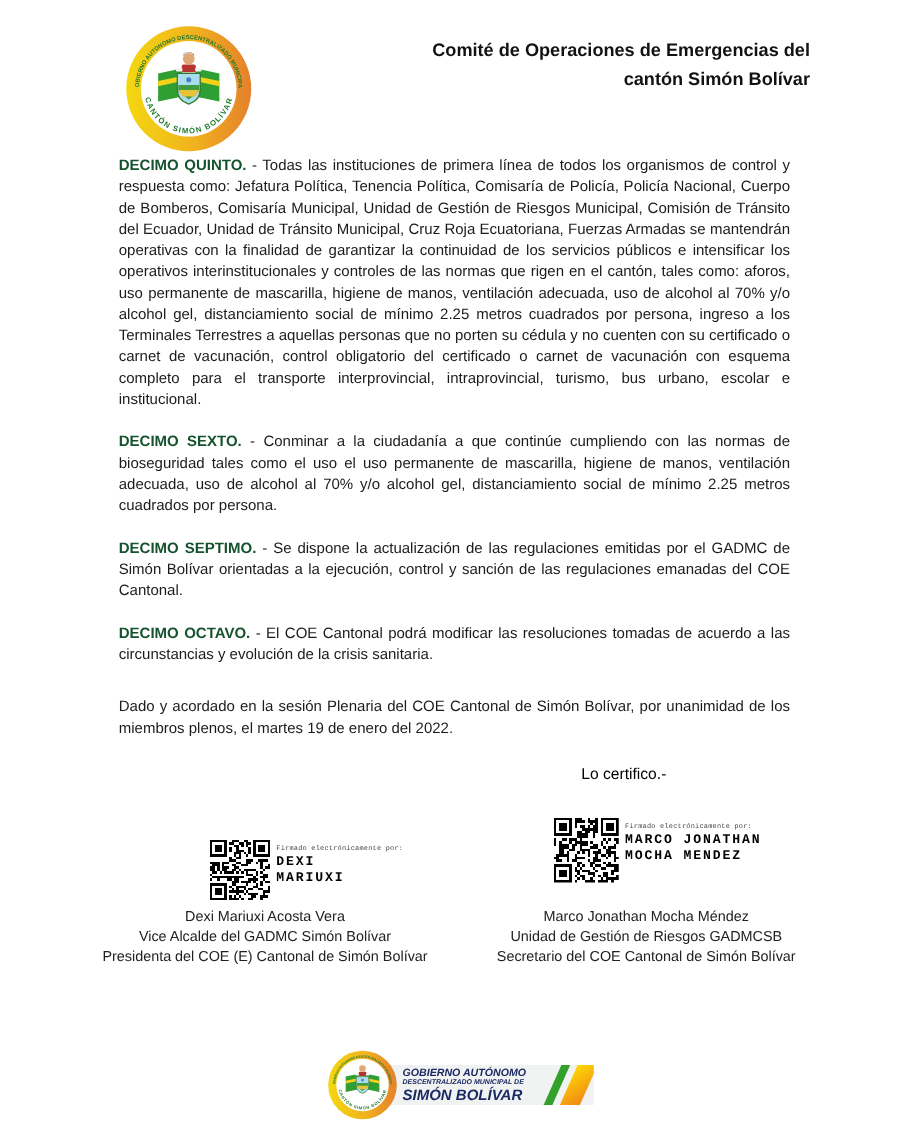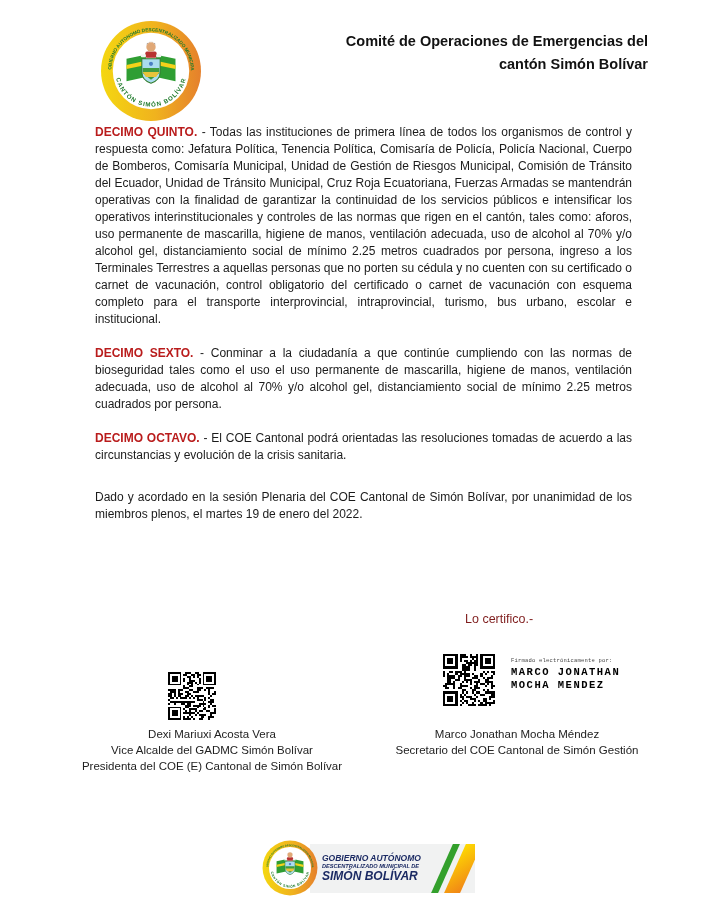--- a/index.html
+++ b/index.html
@@ -25,30 +25,30 @@
     line-height:23px;
     color:#121212;
   }
   
   .body-text{
     position:absolute;left:95px;top:124px;width:537px;
     font-size:12px;line-height:17px;
     text-align:justify;
   }
   .para{margin:0 0 17px 0;}
-  .para b{color:#b91c1c;}
+  .para b{color:#14532d;}
   .closing-para{margin-top:25px;}
   .certify{
     position:absolute;left:465px;top:612px;
-    font-size:12.5px;color:#7f1d1d;
+    font-size:12.5px;color:#000000;
   }
   
   .stamp{
     position:absolute;
-    display:flex;align-items:flex-start;gap:16px;
+    display:flex;align-items:flex-start;gap:5px;
   }
   .stamp-left{left:168px;top:672px;}
   .stamp-right{left:443px;top:654px;}
   .qr{background:#fff;}
   .stamp-left .qr{width:48px;height:48px;}
   .stamp-right .qr{width:52px;height:52px;}
   .stamp-textcol{padding-top:3px;}
   .stamp-label{
     font-size:5.5px;color:#444;
     letter-spacing:.2px;
@@ -73,21 +73,21 @@
   
   .footer-logo{
     position:absolute;left:262px;top:839px;
     display:flex;align-items:center;height:58px;
   }
   .footer-crest{width:56px;height:56px;position:relative;z-index:2;}
   .footer-band{
     position:relative;z-index:1;
     margin-left:-8px;
     background:#f1f2f2;
-    height:49px;width:165px;
+    height:32px;width:165px;
     display:flex;flex-direction:column;justify-content:center;
     padding-left:12px;box-sizing:border-box;
     overflow:hidden;
   }
   .fl1{font-size:8.5px;font-weight:bold;font-style:italic;color:#1b2a63;line-height:9px;}
   .fl2{font-size:5.6px;font-weight:bold;font-style:italic;color:#1b2a63;line-height:7px;}
   .fl3{font-size:12px;font-weight:bold;font-style:italic;color:#1b2a63;line-height:13px;}
   .stripe{position:absolute;top:-4px;bottom:-4px;transform:skewX(-24deg);}
   .stripe-green{right:26px;width:7px;background:#33a02c;}
   .stripe-grad{right:4px;width:16px;background:linear-gradient(135deg,#ffe000 0%,#f08018 100%);}
@@ -140,21 +140,22 @@
     <use href="#seal"></use>
   </svg>
   <div class="doc-title">
     <div>Comité de Operaciones de Emergencias del</div>
     <div>cantón Simón Bolívar</div>
   </div>
 
   <div class="body-text">
     <p class="para"><b>DECIMO QUINTO.</b><span> - Todas las instituciones de primera línea de todos los organismos de control y respuesta como: Jefatura Política, Tenencia Política, Comisaría de Policía, Policía Nacional, Cuerpo de Bomberos, Comisaría Municipal, Unidad de Gestión de Riesgos Municipal, Comisión de Tránsito del Ecuador, Unidad de Tránsito Municipal, Cruz Roja Ecuatoriana, Fuerzas Armadas se mantendrán operativas con la finalidad de garantizar la continuidad de los servicios públicos e intensificar los operativos interinstitucionales y controles de las normas que rigen en el cantón, tales como: aforos, uso permanente de mascarilla, higiene de manos, ventilación adecuada, uso de alcohol al 70% y/o alcohol gel, distanciamiento social de mínimo 2.25 metros cuadrados por persona, ingreso a los Terminales Terrestres a aquellas personas que no porten su cédula y no cuenten con su certificado o carnet de vacunación, control obligatorio del certificado o carnet de vacunación con esquema completo para el transporte interprovincial, intraprovincial, turismo, bus urbano, escolar e institucional.</span></p>
     <p class="para"><b>DECIMO SEXTO.</b><span> - Conminar a la ciudadanía a que continúe cumpliendo con las normas de bioseguridad tales como el uso el uso permanente de mascarilla, higiene de manos, ventilación adecuada, uso de alcohol al 70% y/o alcohol gel, distanciamiento social de mínimo 2.25 metros cuadrados por persona.</span></p>
-    <p class="para"><b>DECIMO OCTAVO.</b><span> - El COE Cantonal podrá orientadas las resoluciones tomadas de acuerdo a las circunstancias y evolución de la crisis sanitaria.</span></p>
+    <p class="para"><b>DECIMO SEPTIMO.</b><span> - Se dispone la actualización de las regulaciones emitidas por el GADMC de Simón Bolívar orientadas a la ejecución, control y sanción de las regulaciones emanadas del COE Cantonal.</span></p>
+    <p class="para"><b>DECIMO OCTAVO.</b><span> - El COE Cantonal podrá modificar las resoluciones tomadas de acuerdo a las circunstancias y evolución de la crisis sanitaria.</span></p>
     <p class="para closing-para">Dado y acordado en la sesión Plenaria del COE Cantonal de Simón Bolívar, por unanimidad de los miembros plenos, el martes 19 de enero del 2022.</p>
   </div>
 
   <div class="certify">Lo certifico.-</div>
 
   <div class="stamp stamp-left">
     <div class="qr"><svg viewBox="0 0 25 25" width="100%" height="100%" shape-rendering="crispEdges">
           <rect x="9" y="0" width="1" height="1" fill="#000"></rect>
           <rect x="10" y="0" width="1" height="1" fill="#000"></rect>
           <rect x="11" y="0" width="1" height="1" fill="#000"></rect>
@@ -363,20 +364,25 @@
           <rect x="0" y="0" width="7" height="7" fill="#000"></rect>
           <rect x="1" y="1" width="5" height="5" fill="#fff"></rect>
           <rect x="2" y="2" width="3" height="3" fill="#000"></rect>
           <rect x="18" y="0" width="7" height="7" fill="#000"></rect>
           <rect x="19" y="1" width="5" height="5" fill="#fff"></rect>
           <rect x="20" y="2" width="3" height="3" fill="#000"></rect>
           <rect x="0" y="18" width="7" height="7" fill="#000"></rect>
           <rect x="1" y="19" width="5" height="5" fill="#fff"></rect>
           <rect x="2" y="20" width="3" height="3" fill="#000"></rect>
         </svg></div>
+    <div class="stamp-textcol">
+      <div class="stamp-label">Firmado electrónicamente por:</div>
+      <div class="stamp-name">DEXI</div>
+      <div class="stamp-name">MARIUXI</div>
+    </div>
   </div>
 
   <div class="stamp stamp-right">
     <div class="qr"><svg viewBox="0 0 25 25" width="100%" height="100%" shape-rendering="crispEdges">
           <rect x="8" y="0" width="1" height="1" fill="#000"></rect>
           <rect x="9" y="0" width="1" height="1" fill="#000"></rect>
           <rect x="10" y="0" width="1" height="1" fill="#000"></rect>
           <rect x="13" y="0" width="1" height="1" fill="#000"></rect>
           <rect x="16" y="0" width="1" height="1" fill="#000"></rect>
           <rect x="8" y="1" width="1" height="1" fill="#000"></rect>
@@ -609,21 +615,22 @@
     </div>
   </div>
 
   <div class="name-block left">
     <div>Dexi Mariuxi Acosta Vera</div>
     <div>Vice Alcalde del GADMC Simón Bolívar</div>
     <div>Presidenta del COE (E) Cantonal de Simón Bolívar</div>
   </div>
   <div class="name-block right">
     <div>Marco Jonathan Mocha Méndez</div>
-    <div>Secretario del COE Cantonal de Simón Gestión</div>
+    <div>Unidad de Gestión de Riesgos GADMCSB</div>
+    <div>Secretario del COE Cantonal de Simón Bolívar</div>
   </div>
 
   <div class="footer-logo">
     <svg class="footer-crest" viewBox="0 0 100 100">
       <use href="#seal"></use>
     </svg>
     <div class="footer-band">
       <div class="fl1">GOBIERNO AUTÓNOMO</div>
       <div class="fl2">DESCENTRALIZADO MUNICIPAL DE</div>
       <div class="fl3">SIMÓN BOLÍVAR</div>

